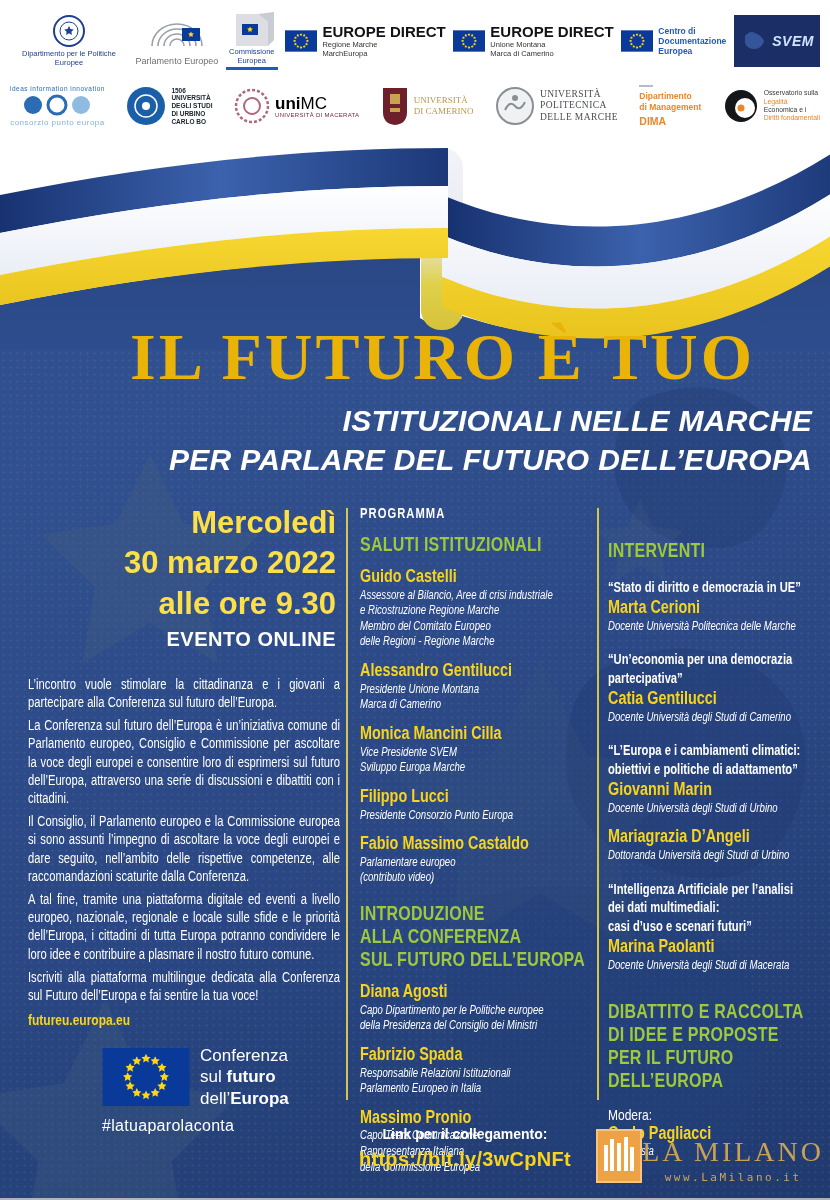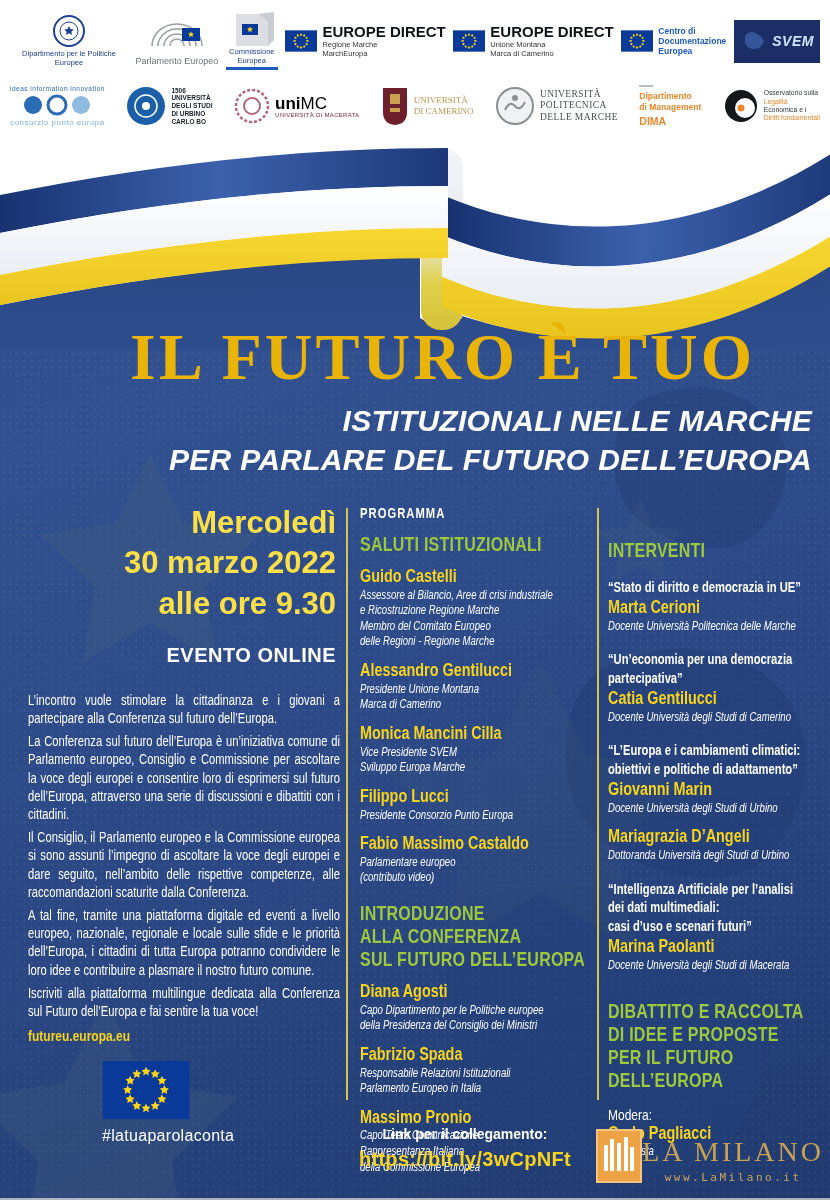--- a/index.html
+++ b/index.html
@@ -17,21 +17,21 @@
   .logo-row1{top:10px;height:62px;}
   .logo-row2{top:78px;height:56px;}
   .logo{display:flex;align-items:center;gap:5px;}
   .logo.v{flex-direction:column;gap:2px;justify-content:center;}
   .cap{font-size:7.5px;color:#1d3f8f;text-align:center;line-height:1.15;}
   .cap.gray{color:#6b7075;font-size:9px;}
   .pre{white-space:pre-line;}
   .ed-title{font-size:15px;font-weight:bold;color:#101418;line-height:1.05;}
   .ed-sub{font-size:7.5px;color:#333;line-height:1.25;}
   .cde-cap{font-size:8.5px;font-weight:bold;color:#1d5bbf;line-height:1.2;text-align:left;}
-  .svem-box{width:86px;height:43px;background:#1b2f66;display:flex;align-items:center;justify-content:flex-end;padding:0 6px;box-sizing:border-box;}
+  .svem-box{width:86px;height:52px;background:#1b2f66;display:flex;align-items:center;justify-content:flex-end;padding:0 6px;box-sizing:border-box;}
   .svem-txt{color:#cfe3ff;font-weight:bold;font-style:italic;font-size:14px;letter-spacing:.5px;}
   .cpe-top{font-size:6.5px;color:#2a6db5;letter-spacing:.5px;}
   .cpe-cap{font-size:8px;color:#7fb3dd;letter-spacing:.5px;}
   .uniurb-cap{font-size:6.5px;font-weight:bold;color:#18222c;line-height:1.2;text-align:left;}
   .unimc-big{font-size:17px;color:#000000;line-height:1;}
   .unimc-big b{font-weight:800;}
   .unimc-cap{font-size:6px;color:#7a1f2e;letter-spacing:.3px;}
   .unicam-cap{font-family:"Liberation Serif",serif;font-size:9px;color:#b9974f;line-height:1.25;text-align:left;}
   .univpm-cap{font-family:"Liberation Serif",serif;font-size:9.5px;color:#4a4f55;line-height:1.2;text-align:left;letter-spacing:.4px;}
   .dima-line{font-size:8.5px;color:#e8872b;line-height:1.25;font-weight:bold;text-align:left;}
@@ -51,21 +51,21 @@
   .col{position:absolute;z-index:4;color:#fff;}
   .col-left{left:28px;top:503px;width:312px;}
   .col-mid{left:360px;top:505px;width:236px;}
   .col-right{left:608px;top:505px;width:222px;}
   .divider{position:absolute;top:508px;width:2px;height:592px;background:#e8d34a;opacity:.9;z-index:4;}
   .div1{left:346px;} .div2{left:597px;}
   .cx{transform:scaleX(.8);transform-origin:0 0;width:125%;}
   
   .date-block{text-align:right;padding-right:4px;}
   .date-y{color:#fde047;font-weight:bold;font-size:31px;line-height:1.3;}
-  .date-mode{color:#fff;font-weight:bold;font-size:20px;letter-spacing:.5px;margin-top:20px;}
+  .date-mode{color:#fff;font-weight:bold;font-size:20px;letter-spacing:.5px;margin-top:4px;}
   .intro{margin-top:24px;}
   .intro p{font-size:14px;line-height:1.3;text-align:justify;margin:0 0 5px 0;}
   .platform-link{display:inline-block;color:#f8d41c;font-weight:bold;font-size:15px;text-decoration:none;margin-top:2px;}
   .conf-row{display:flex;align-items:center;gap:10px;margin:16px 0 0 74px;}
   .conf-flag{width:88px;height:58px;flex:0 0 auto;}
   .conf-text{font-size:17px;line-height:1.25;color:#fff;}
   .conf-text b{font-weight:800;}
   .hashtag{font-size:16px;color:#fff;margin:8px 0 0 74px;letter-spacing:.3px;}
   
   .kicker{font-size:14px;letter-spacing:1.3px;font-weight:600;color:#fff;}
@@ -376,20 +376,25 @@
           <use href="#star" x="59" y="25" width="10" height="10" fill="#ffd617"></use>
           <use href="#star" x="56.45448267190434" y="34.5" width="10" height="10" fill="#ffd617"></use>
           <use href="#star" x="49.5" y="41.45448267190434" width="10" height="10" fill="#ffd617"></use>
           <use href="#star" x="40" y="44" width="10" height="10" fill="#ffd617"></use>
           <use href="#star" x="30.500000000000007" y="41.45448267190434" width="10" height="10" fill="#ffd617"></use>
           <use href="#star" x="23.54551732809567" y="34.50000000000001" width="10" height="10" fill="#ffd617"></use>
           <use href="#star" x="21" y="25.000000000000004" width="10" height="10" fill="#ffd617"></use>
           <use href="#star" x="23.545517328095666" y="15.5" width="10" height="10" fill="#ffd617"></use>
           <use href="#star" x="30.499999999999993" y="8.54551732809567" width="10" height="10" fill="#ffd617"></use>
         </svg>
+      <div class="conf-text">
+        <div>Conferenza</div>
+        <div><span>sul </span><b>futuro</b></div>
+        <div><span>dell’</span><b>Europa</b></div>
+      </div>
     </div>
     <div class="hashtag">#latuaparolaconta</div>
   </div>
 
   <div class="divider div1"></div>
   <div class="divider div2"></div>
 
   <div class="col col-mid">
     <div class="cx">
       <div class="kicker">PROGRAMMA</div>

